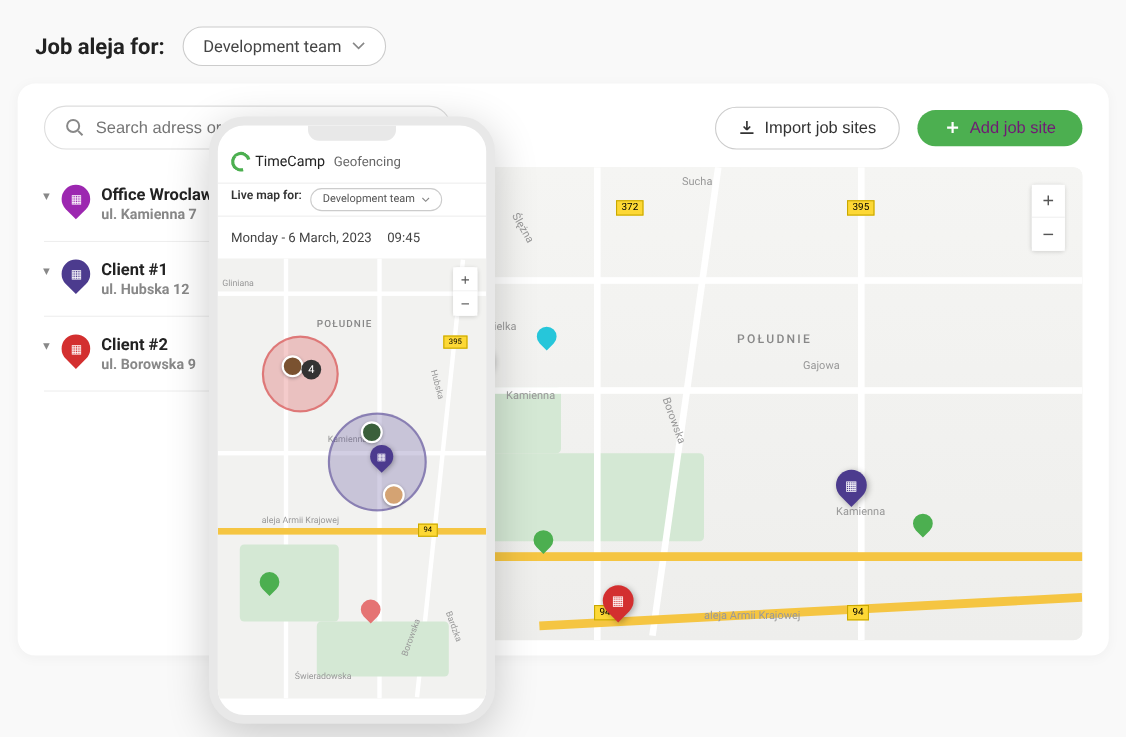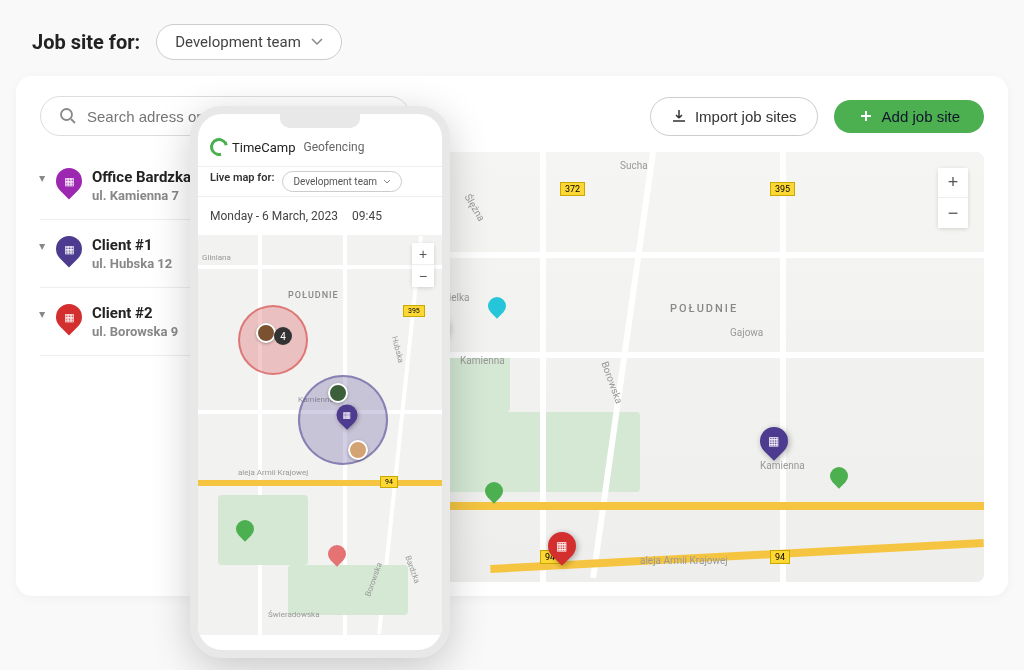--- a/index.html
+++ b/index.html
@@ -9,21 +9,21 @@
 .header-label { font-size: 20px; font-weight: 700; color: #222; }
 .team-selector { display: flex; align-items: center; gap: 10px; border: 1px solid #ccc; border-radius: 999px; padding: 8px 18px; background: #fff; cursor: pointer; }
 .team-selector span { font-size: 15px; color: #444; }
 
 .main-card { background: #fff; margin: 0 16px; border-radius: 16px; padding: 20px 24px; box-shadow: 0 2px 12px rgba(0,0,0,0.04); position: relative; height: 520px; }
 
 .toolbar { display: flex; gap: 16px; align-items: center; margin-bottom: 16px; }
 .search-box { flex: 0 0 370px; display: flex; align-items: center; gap: 10px; border: 1px solid #ddd; border-radius: 999px; padding: 10px 18px; }
 .search-box input { border: none; outline: none; font-size: 15px; color: #888; flex: 1; background: transparent; }
 .import-btn { display: flex; align-items: center; gap: 8px; border: 1px solid #ccc; border-radius: 999px; padding: 10px 20px; background: #fff; cursor: pointer; font-size: 15px; color: #333; justify-content: space-between; }
-.add-btn { display: flex; align-items: center; gap: 8px; border: none; border-radius: 999px; padding: 8px 24px; background: #4CAF50; color: #0f172a; cursor: pointer; font-size: 15px; font-weight: 500; text-align: right; }
+.add-btn { display: flex; align-items: center; gap: 8px; border: none; border-radius: 999px; padding: 8px 24px; background: #4CAF50; color: #701a75; cursor: pointer; font-size: 15px; font-weight: 500; text-align: right; }
 
 .content-row { display: flex; gap: 20px; height: 430px; }
 .sidebar { flex: 0 0 230px; }
 .site-item { display: flex; align-items: flex-start; gap: 10px; padding: 16px 0; border-bottom: 1px solid #eee; }
 .chev { color: #888; transform: rotate(90deg); font-size: 12px; margin-top: 4px; }
 .pin { width: 26px; height: 32px; position: relative; flex-shrink: 0; }
 .pin-body { width: 26px; height: 26px; border-radius: 50% 50% 50% 0; transform: rotate(-45deg); display: flex; align-items: center; justify-content: center; }
 .pin-icon { transform: rotate(45deg); color: #fff; font-size: 11px; }
 .pin-purple .pin-body { background: #9C27B0; }
 .pin-indigo .pin-body { background: #4C3B8E; }
@@ -68,21 +68,21 @@
 .gf-blue { background: rgba(76,59,142,0.25); border: 2px solid rgba(76,59,142,0.5); }
 .avatar { position: absolute; width: 20px; height: 20px; border-radius: 50%; border: 2px solid #fff; background: #888; box-shadow: 0 1px 3px rgba(0,0,0,0.3); }
 .count-bubble { position: absolute; width: 18px; height: 18px; border-radius: 50%; background: #333; color: #fff; font-size: 10px; display: flex; align-items: center; justify-content: center; }
 
 svg { display: block; }
 </style>
 </head>
 <body>
 
 <div class="header-bar">
-  <div class="header-label">Job site for:</div>
+  <div class="header-label">Job aleja for:</div>
   <div class="team-selector">
     <span>Development team</span>
     <svg width="12" height="8" viewBox="0 0 12 8">
         <path d="M1 1l5 5 5-5" stroke="#888" stroke-width="1.5" fill="none"></path>
       </svg>
   </div>
 </div>
 
 <div class="main-card">
   <div class="toolbar">
@@ -112,21 +112,21 @@
     <div class="sidebar">
 
       <div class="site-item">
         <span class="chev">▸</span>
         <div class="pin pin-purple">
             <div class="pin-body">
               <span class="pin-icon">▦</span>
             </div>
           </div>
         <div>
-          <div class="site-title">Office Bardzka</div>
+          <div class="site-title">Office Wroclaw</div>
           <div class="site-addr">ul. Kamienna 7</div>
         </div>
       </div>
 
       <div class="site-item">
         <span class="chev">▸</span>
         <div class="pin pin-indigo">
             <div class="pin-body">
               <span class="pin-icon">▦</span>
             </div>

